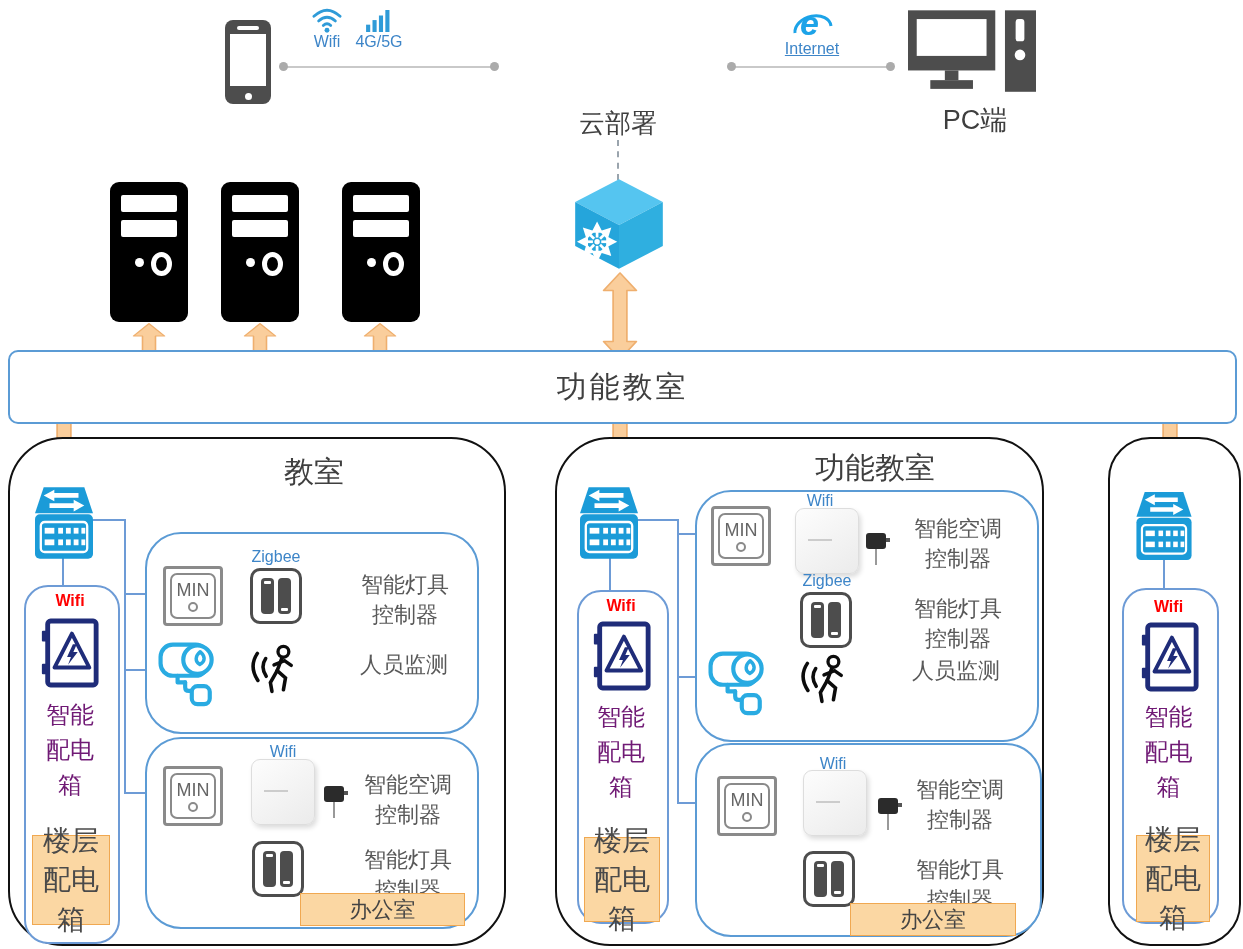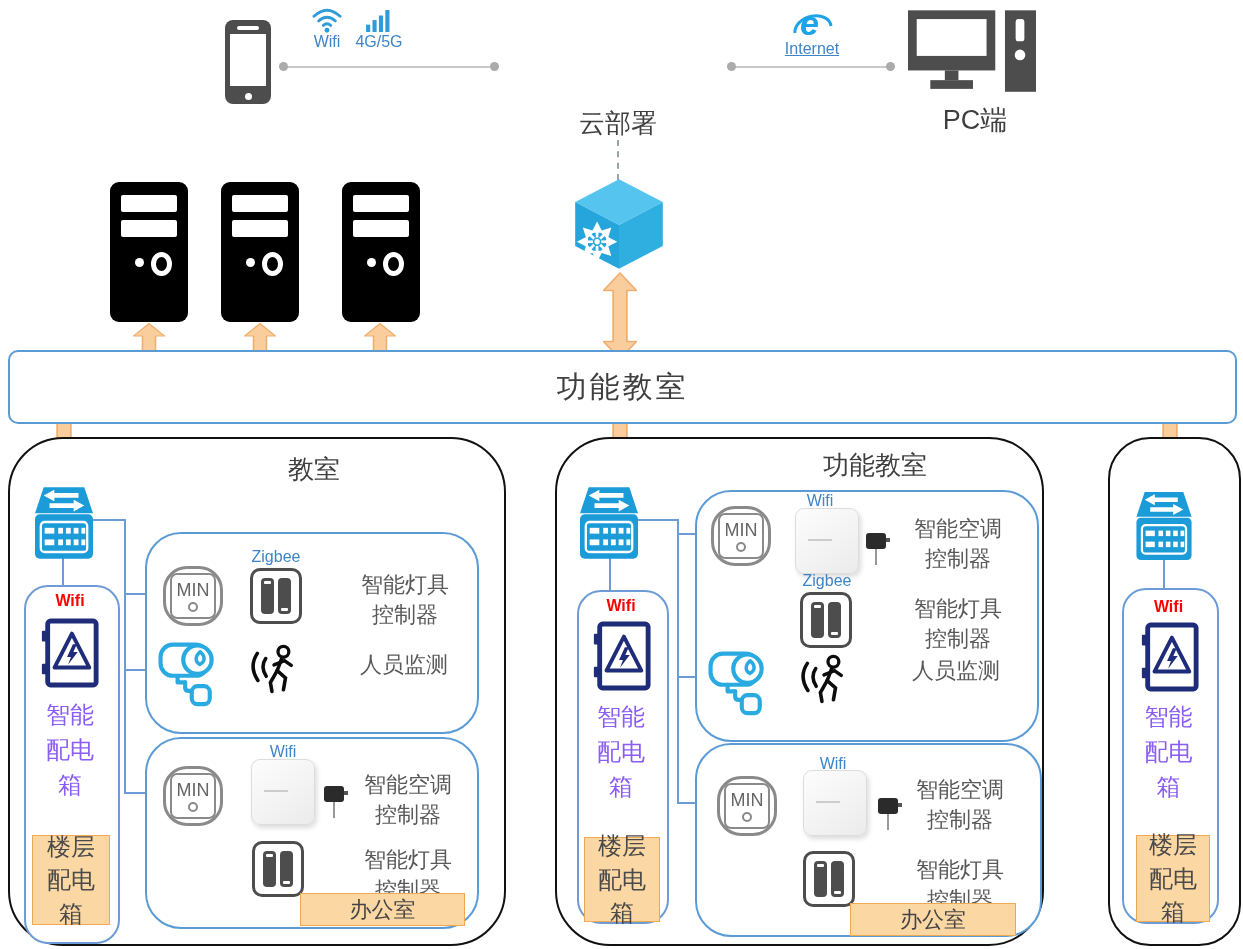--- a/index.html
+++ b/index.html
@@ -4,34 +4,34 @@
 <style>
   html,body{margin:0;padding:0;background:#fff;}
   #stage{position:relative;width:1243px;height:949px;background:#fff;overflow:hidden;
          font-family:"Liberation Sans","DejaVu Sans",sans-serif;color:#3f3f3f;}
   .abs{position:absolute;}
   .bl{position:absolute;background:#6d9bd6;}
   .gl{position:absolute;height:2px;background:#c9c9c9;}
   .gd{position:absolute;width:9px;height:9px;border-radius:50%;background:#ababab;}
   .blue-label{position:absolute;font-size:16px;color:#3d85c8;text-align:center;}
   .red-label{position:absolute;font-size:16px;font-weight:bold;color:#f00;text-align:center;}
-  .big-title{position:absolute;font-size:26px;color:#3f3f3f;text-align:center;white-space:nowrap;}
+  .big-title{position:absolute;font-size:30px;color:#3f3f3f;text-align:center;white-space:nowrap;}
   .devtext{position:absolute;font-size:22px;color:#595959;text-align:center;white-space:pre-line;line-height:1.38;width:130px;}
-  .coltext{position:absolute;font-size:24px;color:#8b5cf6;text-align:center;white-space:pre-line;line-height:1.45;}
+  .coltext{position:absolute;font-size:24px;color:#701a75;text-align:center;white-space:pre-line;line-height:1.45;}
   .section{position:absolute;border:2.5px solid #111;border-radius:55px;background:#fff;}
   .ibox{position:absolute;border:2px solid #5b9bd5;border-radius:36px;background:#fff;}
   .column{position:absolute;border:2px solid #6d9bd6;border-radius:24px;background:#fff;}
   .otag{position:absolute;background:#fbd7a3;border:1.5px solid #f0a851;color:#444;font-size:22px;
         display:flex;align-items:center;justify-content:center;white-space:nowrap;}
-  .ftag{position:absolute;background:#fbd7a3;border:1.5px solid #f0a851;color:#4a4a4a;font-size:24px;
+  .ftag{position:absolute;background:#fbd7a3;border:1.5px solid #f0a851;color:#4a4a4a;font-size:28px;
         line-height:1.4;text-align:center;white-space:pre-line;display:flex;align-items:center;justify-content:center;}
   .iotbar{position:absolute;left:8px;top:350px;width:1225px;height:70px;border:2px solid #5b9bd5;border-radius:10px;
           background:#fff;display:flex;align-items:center;justify-content:center;font-size:30px;letter-spacing:3px;color:#3f3f3f;}
   
-  .min{position:absolute;width:54px;height:54px;border:3px solid #8a8a8a;border-radius:24px;background:#fff;
+  .min{position:absolute;width:54px;height:54px;border:3px solid #8a8a8a;border-radius:4px;background:#fff;
        display:flex;align-items:center;justify-content:center;}
   .min .inner{width:42px;height:42px;border:2px solid #8a8a8a;border-radius:7px;display:flex;flex-direction:column;
        align-items:center;justify-content:center;}
   .min .t{font-size:18px;color:#666;}
   .min .dot{width:6px;height:6px;border:2px solid #8a8a8a;border-radius:50%;margin-top:1px;}
   
   .lsw{position:absolute;width:46px;height:50px;border:3px solid #4d4d4d;border-radius:10px;background:#fff;
        display:flex;align-items:center;justify-content:center;gap:4px;}
   .lsw b{width:13px;height:36px;background:#4d4d4d;border-radius:4px;position:relative;}
   .lsw b.l::after{content:"";position:absolute;top:3px;left:3px;width:7px;height:3px;background:#fff;border-radius:1px;}

